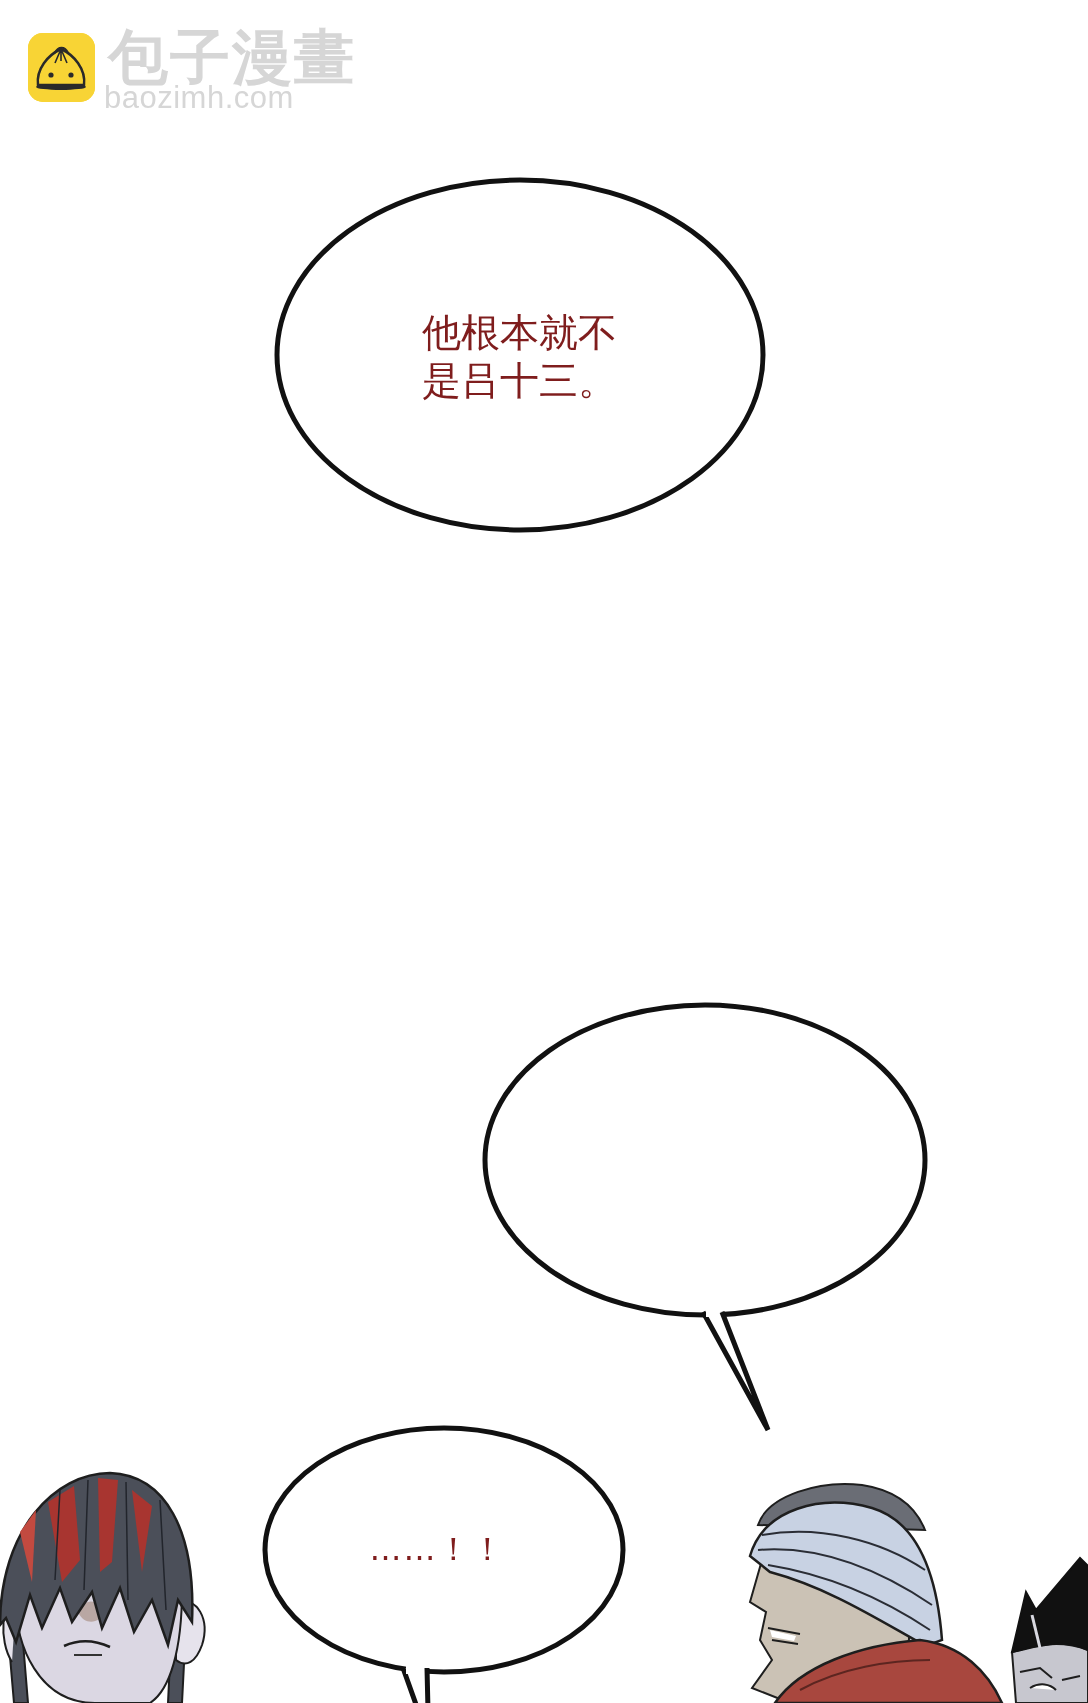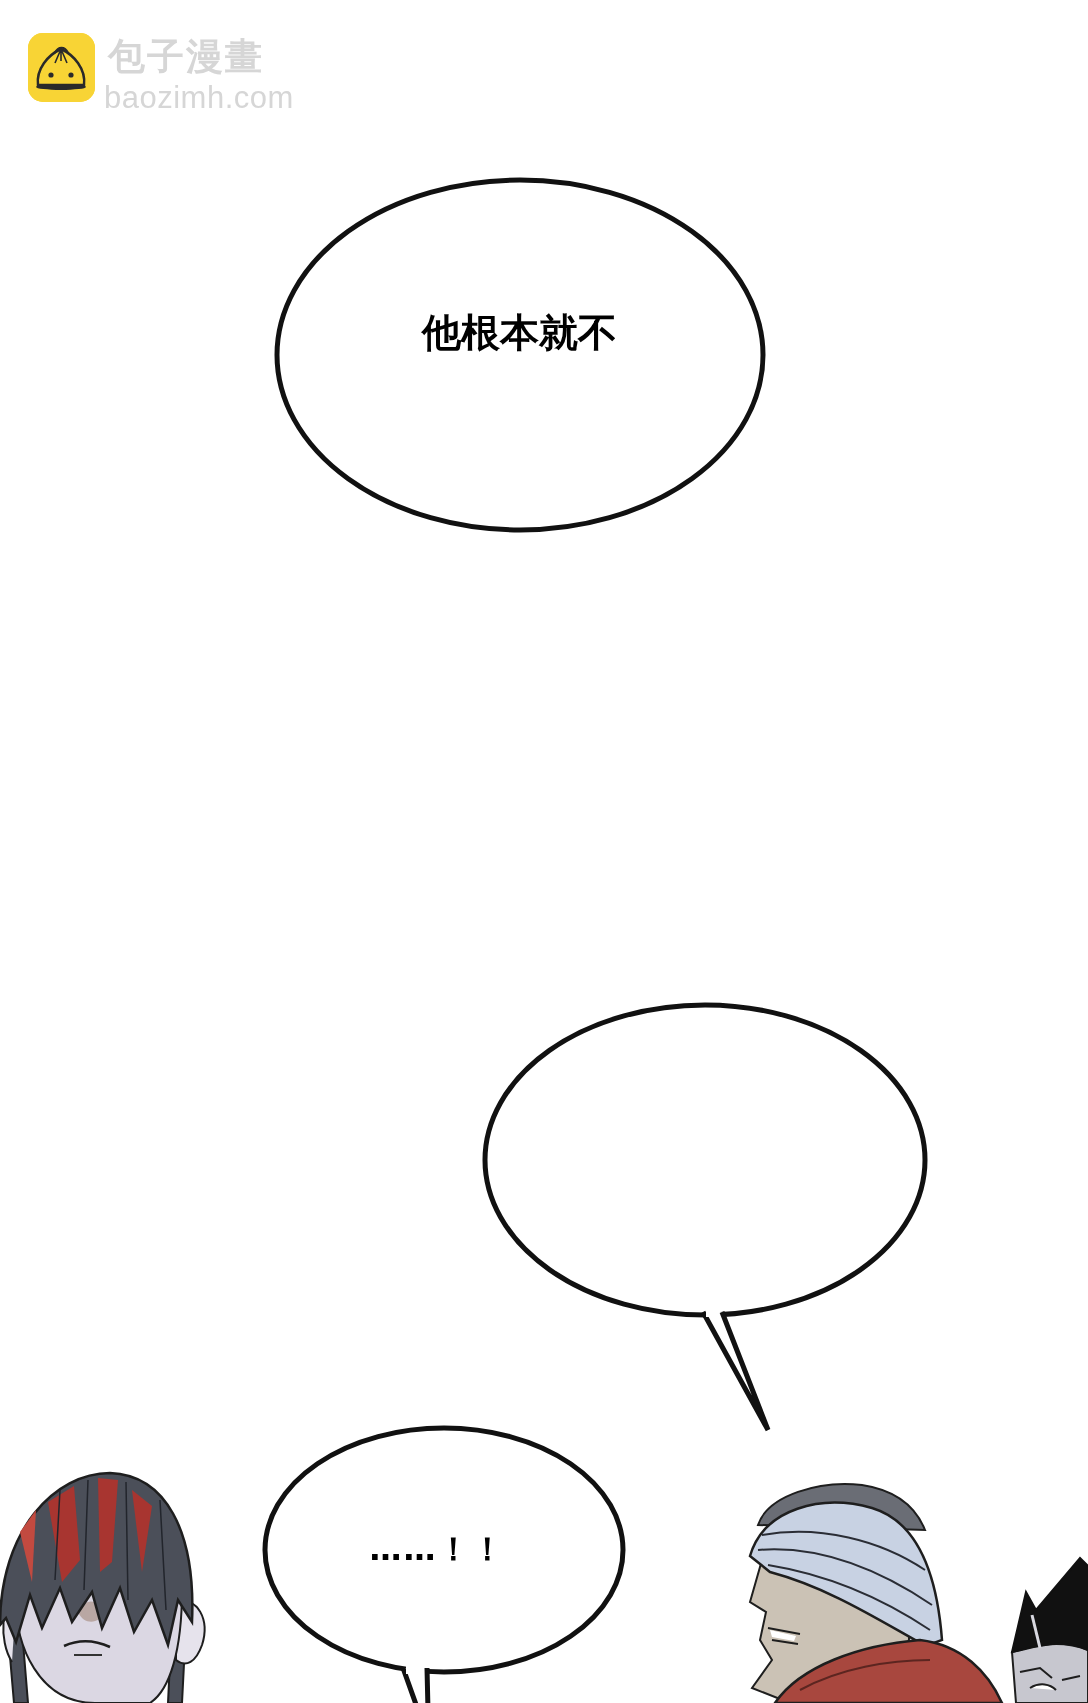--- a/index.html
+++ b/index.html
@@ -3,25 +3,25 @@
 <meta charset="utf-8">
 <style>
   html, body { margin: 0; padding: 0; background: #ffffff; }
   body { width: 1088px; height: 1703px; position: relative; overflow: hidden; font-family: "DejaVu Sans", sans-serif; }
   .page { position: absolute; left: 0; top: 0; width: 1088px; height: 1703px; background: #ffffff; }
   .art { position: absolute; left: 0; top: 0; width: 1088px; height: 1703px; }
 
   
   .wm-icon { position: absolute; left: 28px; top: 33px; width: 67px; height: 69px; border-radius: 15px; overflow: hidden; }
   .wm-icon svg { display: block; width: 67px; height: 69px; }
-  .wm-title { position: absolute; left: 108px; top: 30px; font-size: 37px; line-height: 54px; letter-spacing: 2px; font-weight: bold; font-family: "DejaVu Sans", sans-serif; }
+  .wm-title { position: absolute; left: 108px; top: 30px; font-size: 60px; line-height: 54px; letter-spacing: 2px; font-weight: bold; font-family: "DejaVu Sans", sans-serif; }
   .wm-url { position: absolute; left: 104px; top: 82px; font-size: 31px; line-height: 32px; font-family: Liberation Sans, sans-serif; letter-spacing: 0.5px; }
 
   
-  .btext { position: absolute; color: #000000; font-weight: bold; font-family: "DejaVu Sans", sans-serif; white-space: nowrap; }
+  .btext { position: absolute; color: #7f1d1d; font-weight: normal; font-family: "DejaVu Sans", sans-serif; white-space: nowrap; }
   .btext .ln { display: block; }
   .b1 { left: 422px; top: 309px; font-size: 39px; line-height: 48px; }
   .b2 { left: 617px; top: 1088px; font-size: 37px; line-height: 44px; }
   .b3 { left: 330px; top: 1528px; width: 215px; text-align: center; font-size: 32px; line-height: 42px; letter-spacing: 2px; }
 </style>
 </head>
 <body>
 
 <div class="page">
 
@@ -105,20 +105,21 @@
       <circle cx="23" cy="42" r="2.6" fill="#2a2a2a"></circle>
       <circle cx="43" cy="42" r="2.6" fill="#2a2a2a"></circle>
       <ellipse cx="33" cy="54" rx="25" ry="3" fill="#2a2a2a"></ellipse>
     </svg>
   </div>
   <div class="wm-title" style="color:#d6d6d6;">包子漫畫</div>
   <div class="wm-url" style="color:#d6d6d6;">baozimh.com</div>
 
   <div class="btext b1">
     <span class="ln">他根本就不</span>
+    <span class="ln">是吕十三。</span>
   </div>
 
 
   <div class="btext b3">
     <span class="ln">……！！</span>
   </div>
 
 </div>
 
 </body></html>

